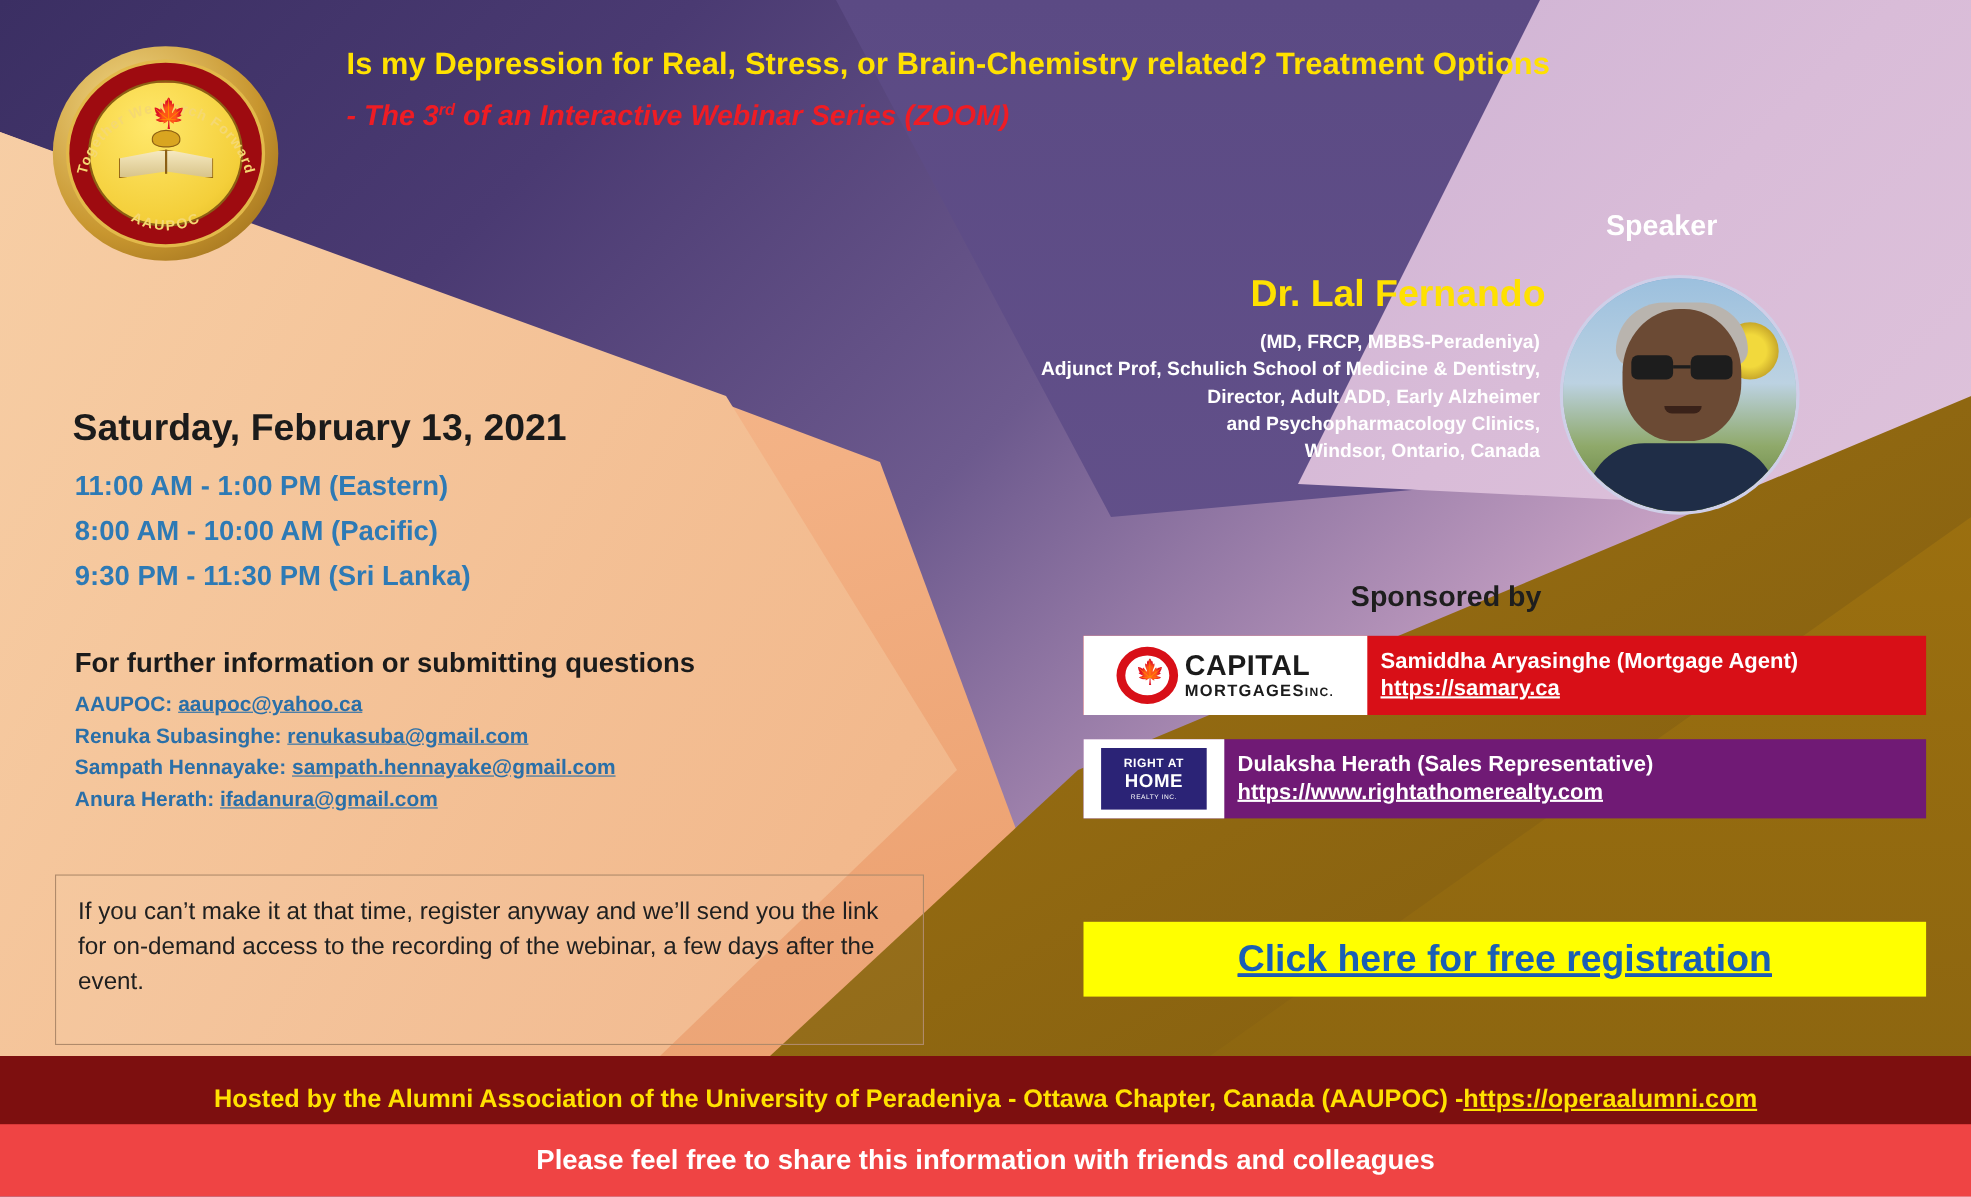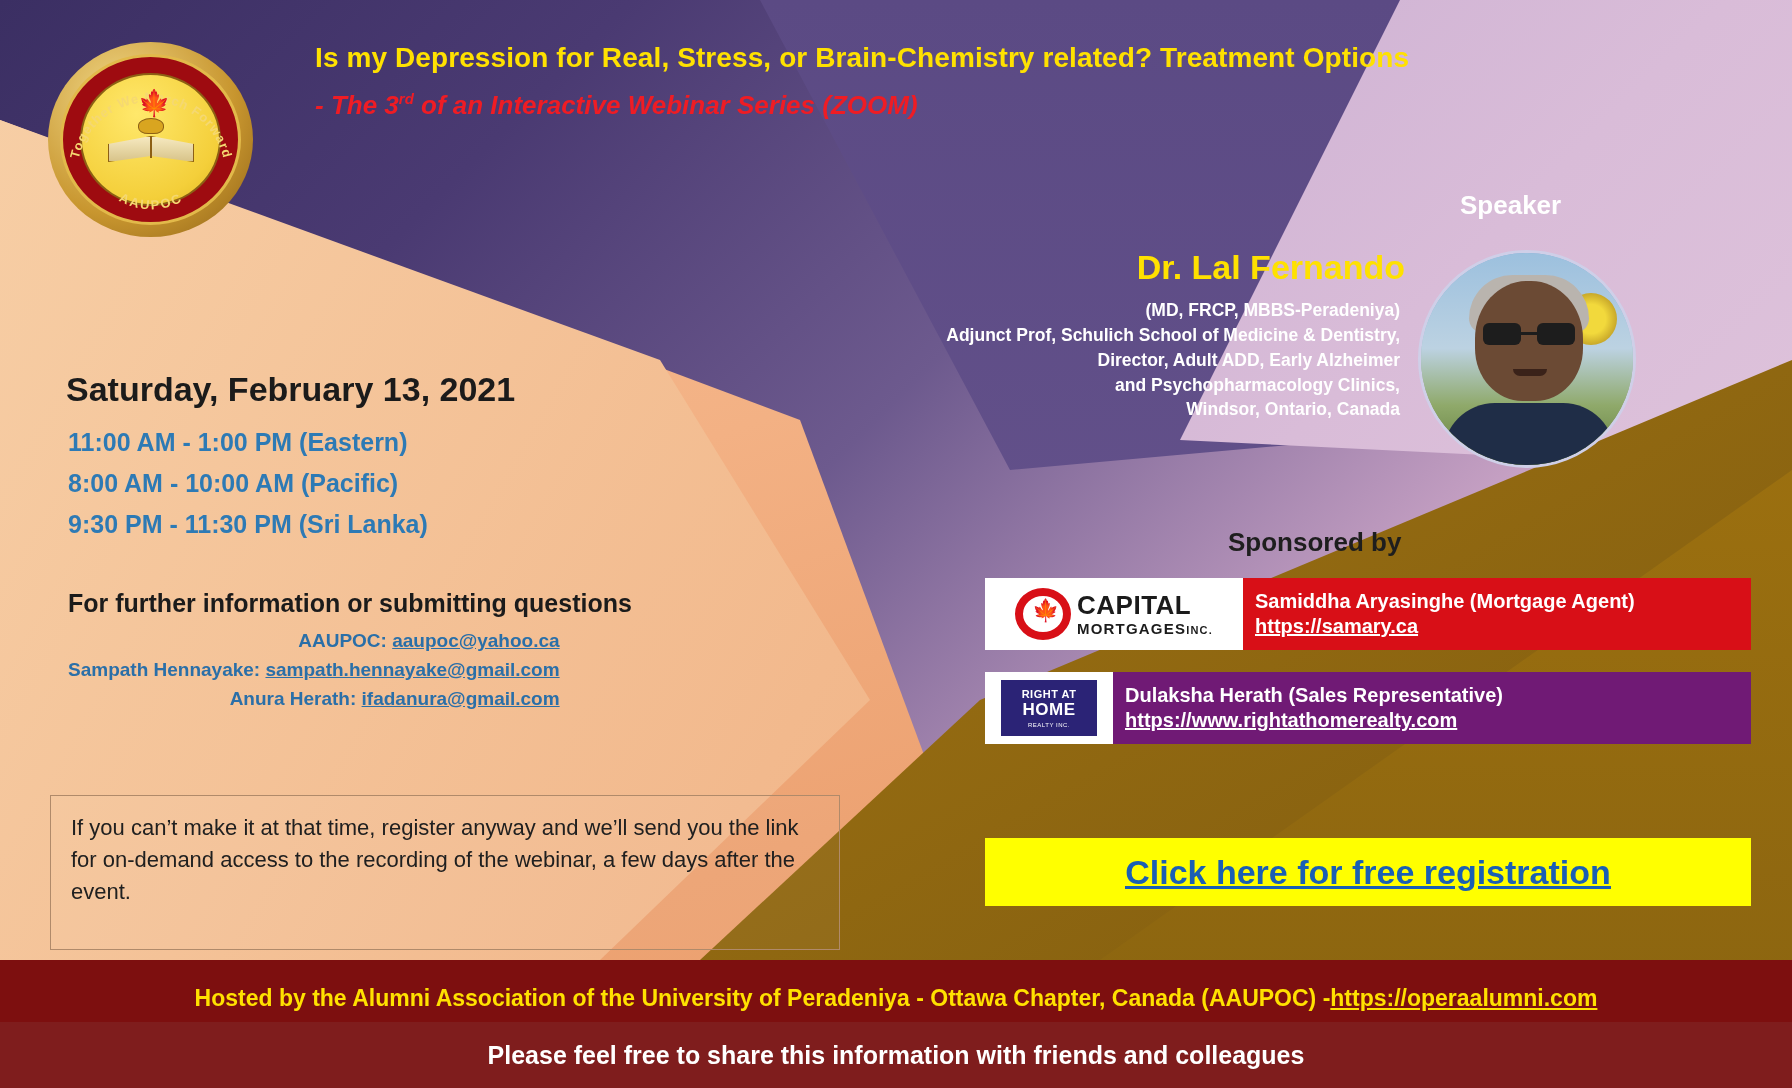--- a/index.html
+++ b/index.html
@@ -114,21 +114,21 @@
     font-size: 25px; font-weight: bold; color: #2d7ab5;
     margin-bottom: 12px;
   }
 
   
   .contact-head {
     position: absolute; left: 68px; top: 589px;
     font-size: 25px; font-weight: bold; color: #1b1b1b;
   }
   .contact-list { position: absolute; left: 68px; top: 630px; }
-  .contact-list div { font-size: 19px; font-weight: bold; color: #2a6fa8; margin-bottom: 7px; text-align: right; }
+  .contact-list div { font-size: 19px; font-weight: bold; color: #2a6fa8; margin-bottom: 7px; }
   .contact-list a { color: #2a6fa8; text-decoration: underline; }
 
   
   .note-box {
     position: absolute; left: 50px; top: 795px; width: 790px; height: 155px;
     border: 1px solid #b08a6a;
     background: rgba(255,255,255,0.04);
     padding: 16px 20px;
   }
   .note-box p { font-size: 22px; color: #202020; line-height: 1.45; }
@@ -214,21 +214,21 @@
   
   .footer-host {
     position: absolute; left: 0; top: 960px; width: 1792px; height: 76px;
     background: #7d0f0f;
     display: flex; align-items: center; justify-content: center;
     color: #ffe100; font-size: 23px; font-weight: bold;
   }
   .footer-host a { color: #ffe100; text-decoration: underline; }
   .footer-share {
     position: absolute; left: 0; top: 1022px; width: 1792px; height: 66px;
-    background: #7f1d1d;
+    background: #ef4444;
     display: flex; align-items: center; justify-content: center;
     color: #ffffff; font-size: 25px; font-weight: bold;
   }
 </style>
 </head>
 <body>
 
 <div id="poster">
 
   <div class="bg-base"></div>
@@ -273,20 +273,24 @@
     <div>9:30 PM - 11:30 PM (Sri Lanka)</div>
   </div>
 
   <div class="contact-head">For further information or submitting questions</div>
   <div class="contact-list">
     <div>
       <span>AAUPOC:</span>
       <a href="#">aaupoc@yahoo.ca</a>
     </div>
     <div>
+      <span>Renuka Subasinghe:</span>
+      <a href="#">renukasuba@gmail.com</a>
+    </div>
+    <div>
       <span>Sampath Hennayake:</span>
       <a href="#">sampath.hennayake@gmail.com</a>
     </div>
     <div>
       <span>Anura Herath:</span>
       <a href="#">ifadanura@gmail.com</a>
     </div>
   </div>
 
   <div class="note-box">

